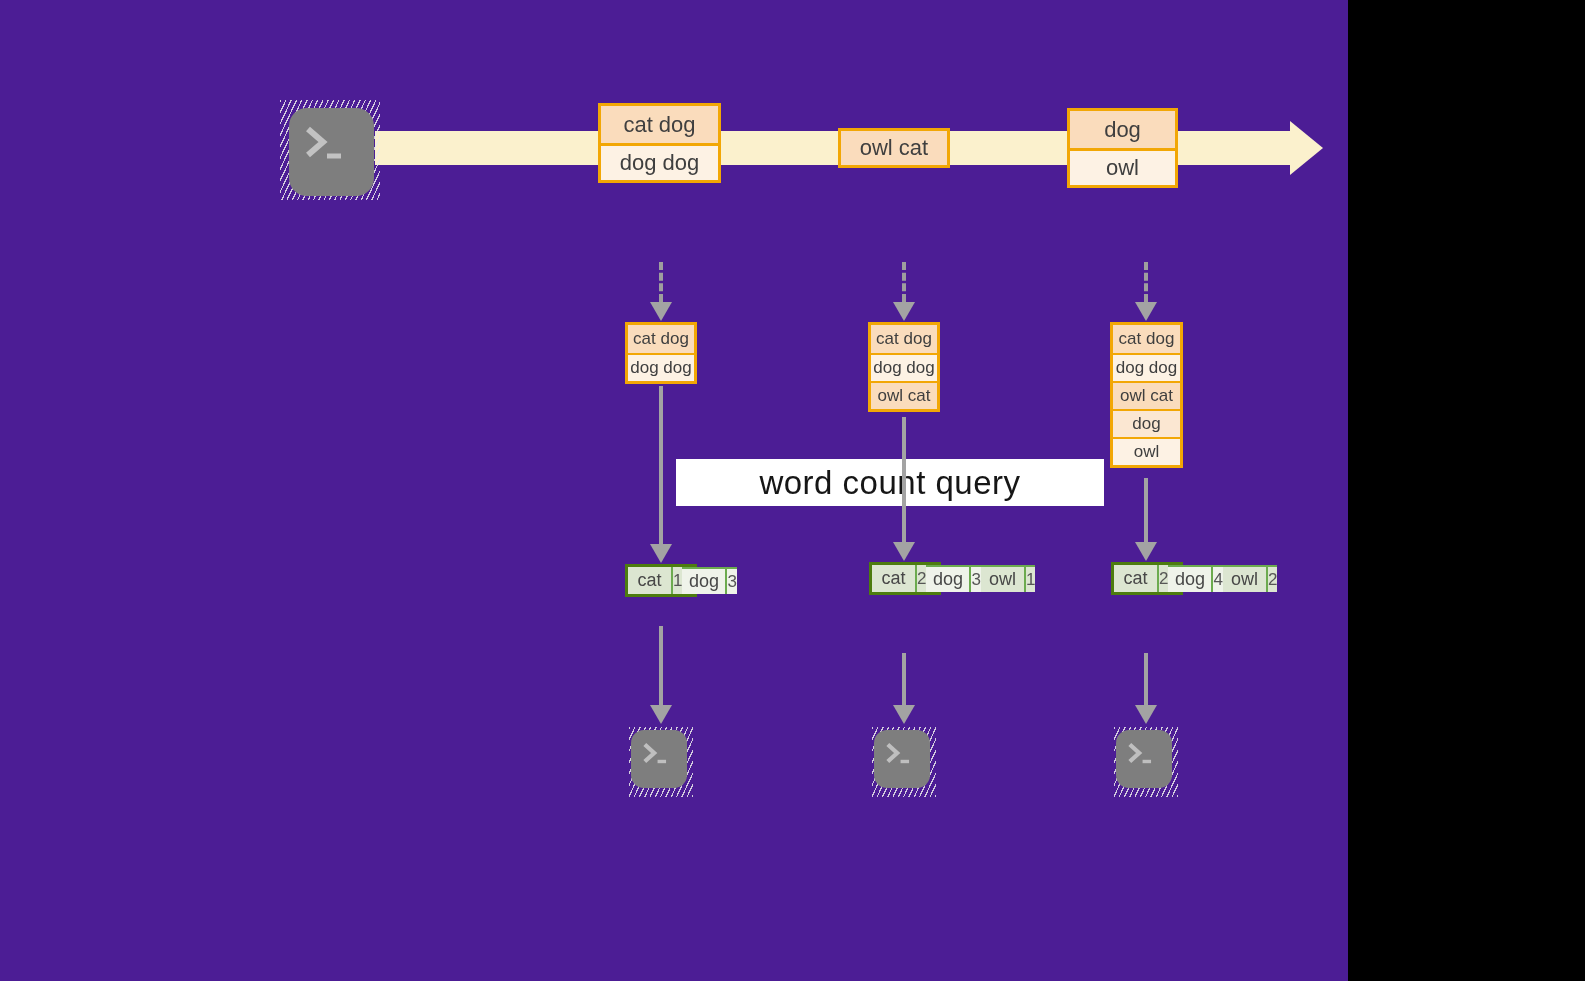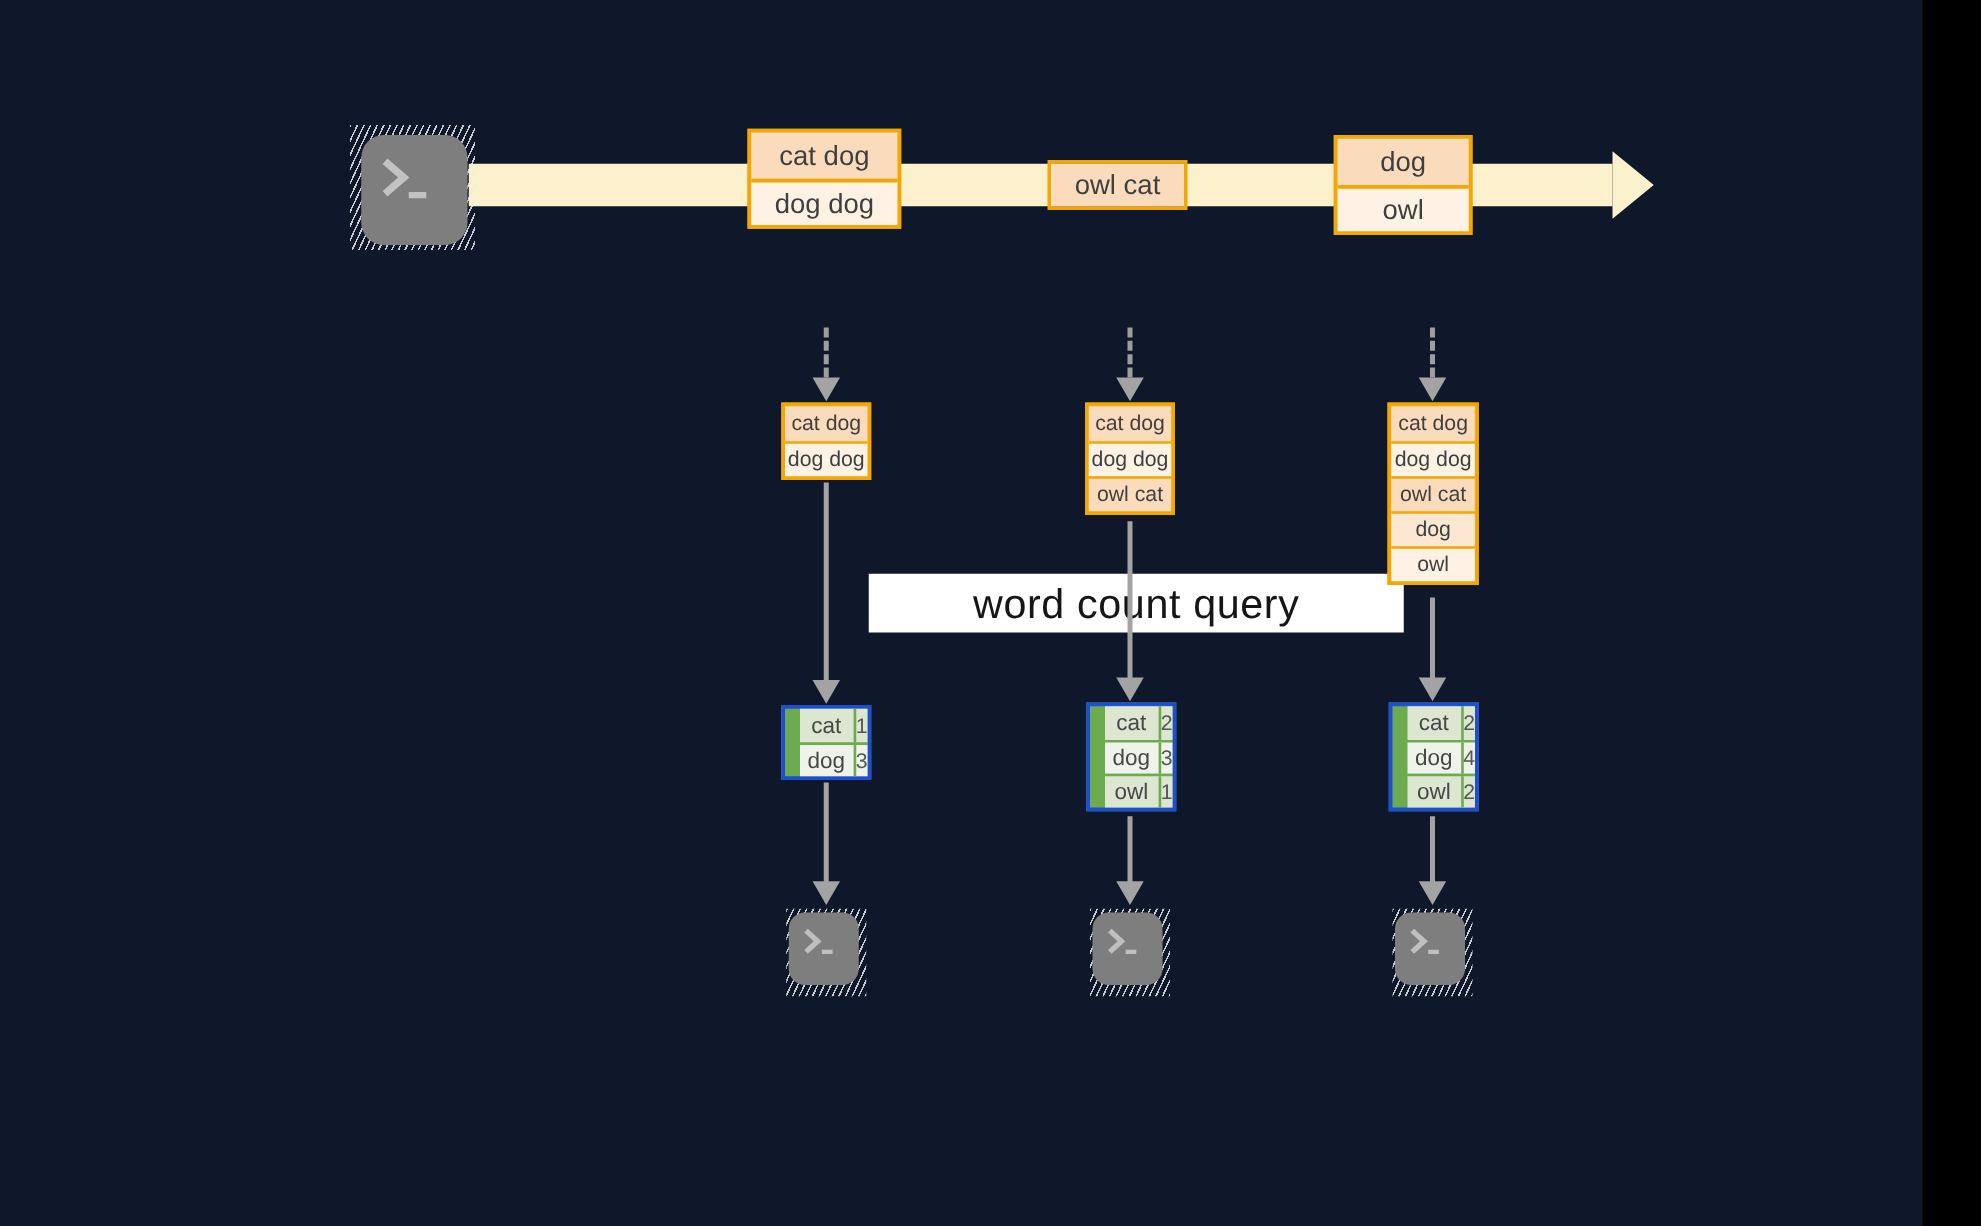--- a/index.html
+++ b/index.html
@@ -1,20 +1,20 @@
 <!DOCTYPE html>
 <html><head>
 <meta charset="utf-8">
 <style>
   * { box-sizing: border-box; margin: 0; padding: 0; }
   html,body { background:#000; }
   #canvas {
     position: relative;
-    width: 1538px; height: 981px;
-    background: #0f172a;
+    width: 1348px; height: 981px;
+    background: #4c1d95;
     font-family: "Liberation Sans", sans-serif;
     overflow: hidden;
   }
 
   
   .band { position:absolute; left:375px; top:131px; width:915px; height:34px;
           background:#FBF1CD; z-index:0; }
   .band-head { position:absolute; left:1290px; top:121px; width:0; height:0;
           border-top:27px solid transparent; border-bottom:27px solid transparent;
           border-left:33px solid #FBF1CD; z-index:0; }
@@ -38,40 +38,40 @@
   .stack .ocell { height:28px; font-size:17px; }
   .ocell { display:flex; align-items:center; justify-content:center; color:#3F3F3F; }
   .obox .ocell + .ocell { margin-top:0; }
   .topbox .ocell + .ocell, .onebox .ocell + .ocell { border-top:3px solid #F2A705; }
   .stack .ocell + .ocell { border-top:2px solid #F2A705; }
   .tone-p  { background:#FADCBC; }
   .tone-c  { background:#FDF2E4;text-align:center; }
   .tone-pl { background:#FBE7D2; }
 
   
-  .gtable { position:absolute; width:72px; border:3px solid #1d4ed8; display:flex;
-            flex-direction:column; z-index:3; background:#6CAB4F;align-items:flex-end; }
+  .gtable { position:absolute; width:72px; border:3px solid #4d7c0f; display:flex;
+            flex-direction:row; z-index:3; background:#6CAB4F; }
   .grow { display:flex; height:27px; }
   .grow + .grow { border-top:2px solid #6CAB4F; }
   .gword { width:43px; display:flex; align-items:center; justify-content:center;
            font-size:18px; color:#474747; }
   .gnum  { flex:1; border-left:2px solid #6CAB4F; display:flex; align-items:center;
            justify-content:center; font-size:17px; color:#565656; }
   .grow.sage  .gword, .grow.sage  .gnum { background:#DCE6D1; }
   .grow.sagel .gword, .grow.sagel .gnum { background:#EFF3EA; }
 
   
   .dline { position:absolute; width:0; border-left:4px dashed #9E9E9E; z-index:4; }
   .sline { position:absolute; width:4px; background:#A3A3A3; z-index:4; }
   .tri-down { position:absolute; width:0; height:0; z-index:4;
               border-left:11px solid transparent; border-right:11px solid transparent;
               border-top:19px solid #A3A3A3; }
 
   
-  .banner { position:absolute; left:695px; top:459px; width:428px; height:47px;
+  .banner { position:absolute; left:676px; top:459px; width:428px; height:47px;
             background:#FFFFFF; z-index:2; display:flex; align-items:center;
             justify-content:center; font-size:33px; color:#161616; letter-spacing:.5px; }
 </style>
 </head>
 <body>
 
 <div id="canvas">
 
   <div class="band"></div>
   <div class="band-head"></div>

